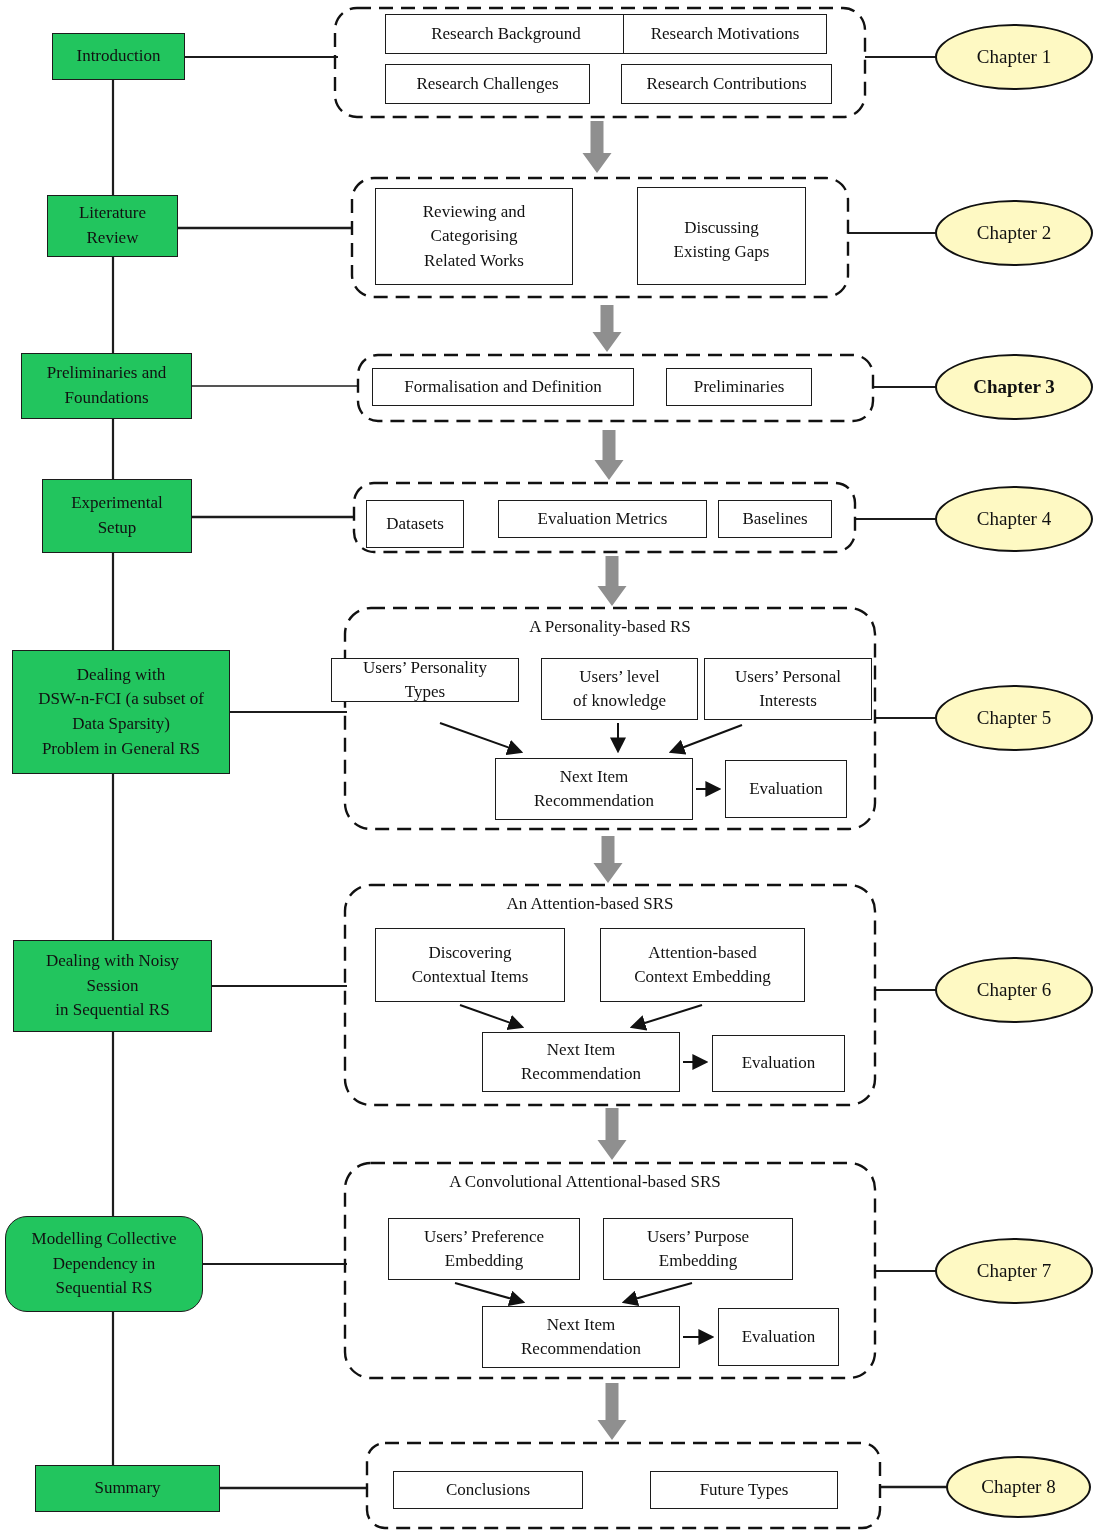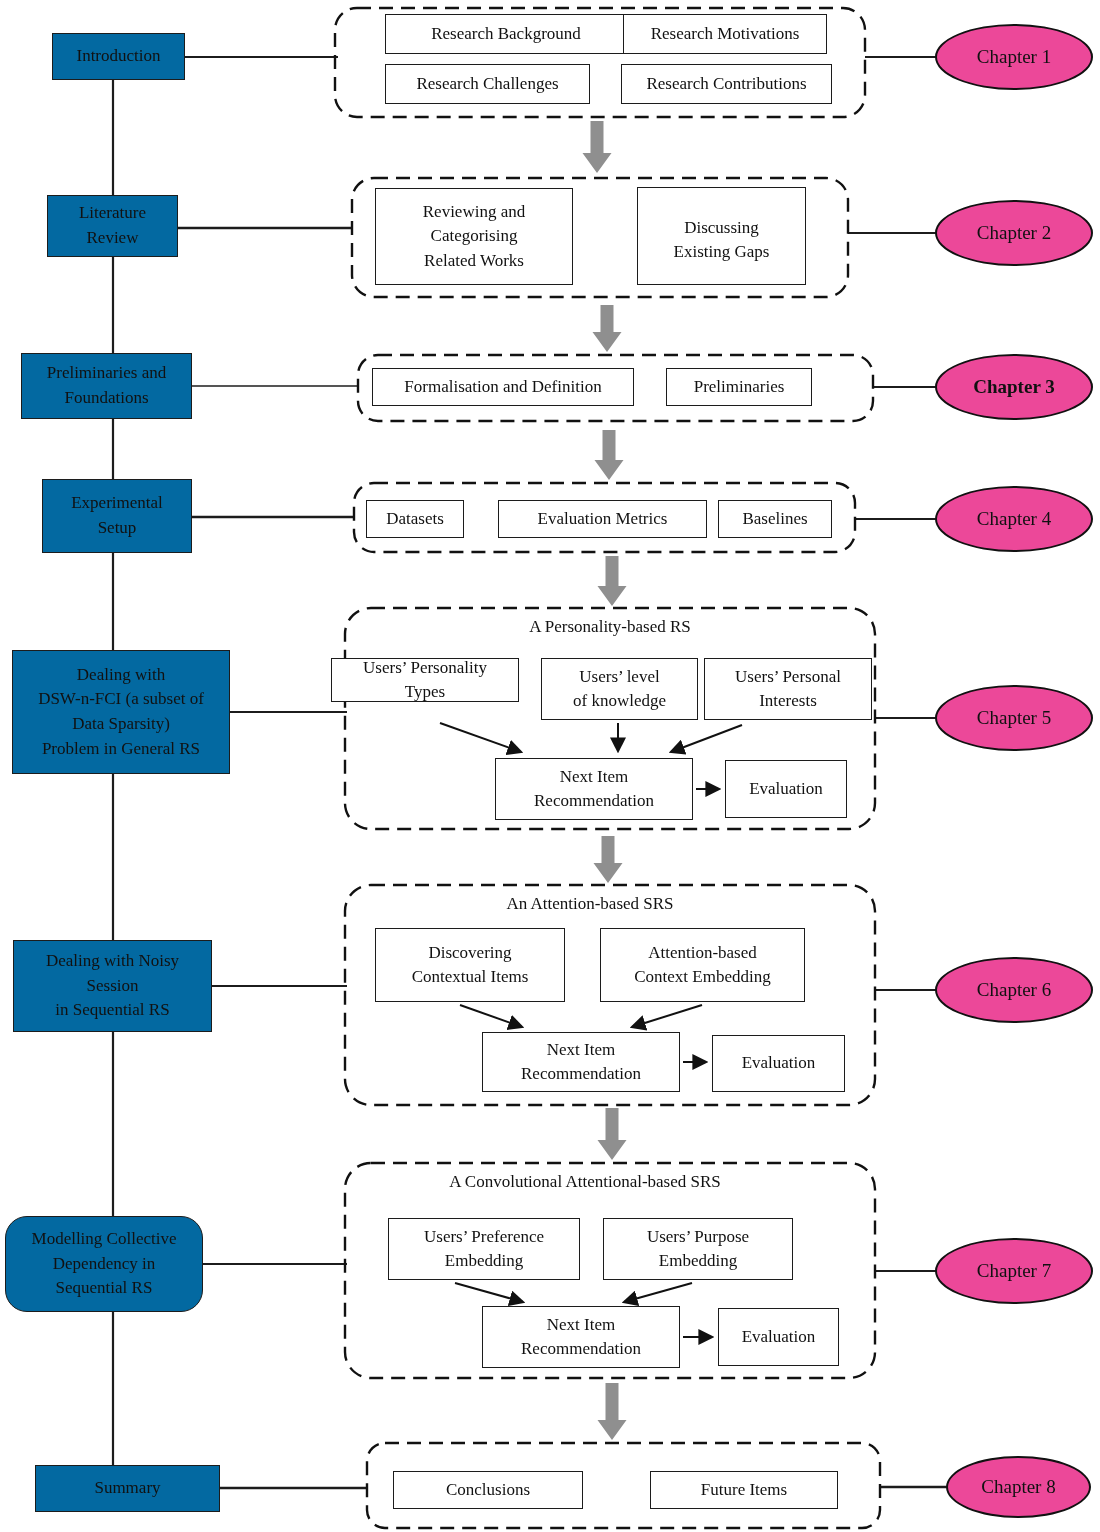--- a/index.html
+++ b/index.html
@@ -10,26 +10,26 @@
   #stage{position:absolute;left:0;top:0;width:1100px;height:1532px;}
   svg.layer{position:absolute;left:0;top:0;z-index:1;}
   .box,.leftbox,.gtitle,.ellipse{position:absolute;z-index:2;box-sizing:border-box;}
   .box{
     border:1.5px solid #1c1c1c;background:#fff;
     display:flex;align-items:center;justify-content:center;
     text-align:center;white-space:pre-line;line-height:1.42;font-size:17px;
   }
   .box.topalign{align-items:flex-start;padding-top:28px;}
   .leftbox{
-    border:1.6px solid #1c1c1c;background:#0369a1;
+    border:1.6px solid #1c1c1c;background:#22c55e;
     display:flex;align-items:center;justify-content:center;
     text-align:center;white-space:pre-line;line-height:1.45;font-size:17px;
   }
   .ellipse{
-    border:2.5px solid #111;border-radius:50%;background:#ec4899;
+    border:2.5px solid #111;border-radius:50%;background:#fef9c3;
     display:flex;align-items:center;justify-content:center;
     font-size:19px;
   }
   .gtitle{
     text-align:center;font-size:17px;white-space:pre-line;z-index:2;
   }
 </style>
 </head>
 <body>
 
@@ -124,21 +124,21 @@
   <div class="ellipse" style="left:935px;top:200px;width:158px;height:66px;">Chapter 2</div>
 
   <div class="leftbox" style="left:21px;top:353px;width:171px;height:66px;">Preliminaries and
 Foundations</div>
   <div class="box" style="left:372px;top:368px;width:262px;height:38px;">Formalisation and Definition</div>
   <div class="box" style="left:666px;top:368px;width:146px;height:38px;">Preliminaries</div>
   <div class="ellipse" style="left:935px;top:354px;width:158px;height:66px;font-weight:bold;">Chapter 3</div>
 
   <div class="leftbox" style="left:42px;top:479px;width:150px;height:74px;">Experimental
 Setup</div>
-  <div class="box" style="left:366px;top:500px;width:98px;height:38px;">Datasets</div>
+  <div class="box" style="left:366px;top:500px;width:98px;height:48px;">Datasets</div>
   <div class="box" style="left:498px;top:500px;width:209px;height:38px;">Evaluation Metrics</div>
   <div class="box" style="left:718px;top:500px;width:114px;height:38px;">Baselines</div>
   <div class="ellipse" style="left:935px;top:486px;width:158px;height:66px;">Chapter 4</div>
 
   <div class="leftbox" style="left:12px;top:650px;width:218px;height:124px;">Dealing with
 DSW-n-FCI (a subset of
 Data Sparsity)
 Problem in General RS</div>
   <div class="gtitle" style="left:345px;top:617px;width:530px;">A Personality-based RS</div>
   <div class="box" style="left:331px;top:658px;width:188px;height:44px;">Users’ Personality
@@ -173,16 +173,16 @@
 Embedding</div>
   <div class="box" style="left:603px;top:1218px;width:190px;height:62px;">Users’ Purpose
 Embedding</div>
   <div class="box" style="left:482px;top:1306px;width:198px;height:62px;">Next Item
 Recommendation</div>
   <div class="box" style="left:718px;top:1308px;width:121px;height:58px;">Evaluation</div>
   <div class="ellipse" style="left:935px;top:1238px;width:158px;height:66px;">Chapter 7</div>
 
   <div class="leftbox" style="left:35px;top:1465px;width:185px;height:47px;">Summary</div>
   <div class="box" style="left:393px;top:1471px;width:190px;height:38px;">Conclusions</div>
-  <div class="box" style="left:650px;top:1471px;width:188px;height:38px;">Future Items</div>
+  <div class="box" style="left:650px;top:1471px;width:188px;height:38px;">Future Types</div>
   <div class="ellipse" style="left:946px;top:1456px;width:145px;height:62px;border-width:2.8px;">Chapter 8</div>
 
 </div>
 
 </body></html>

